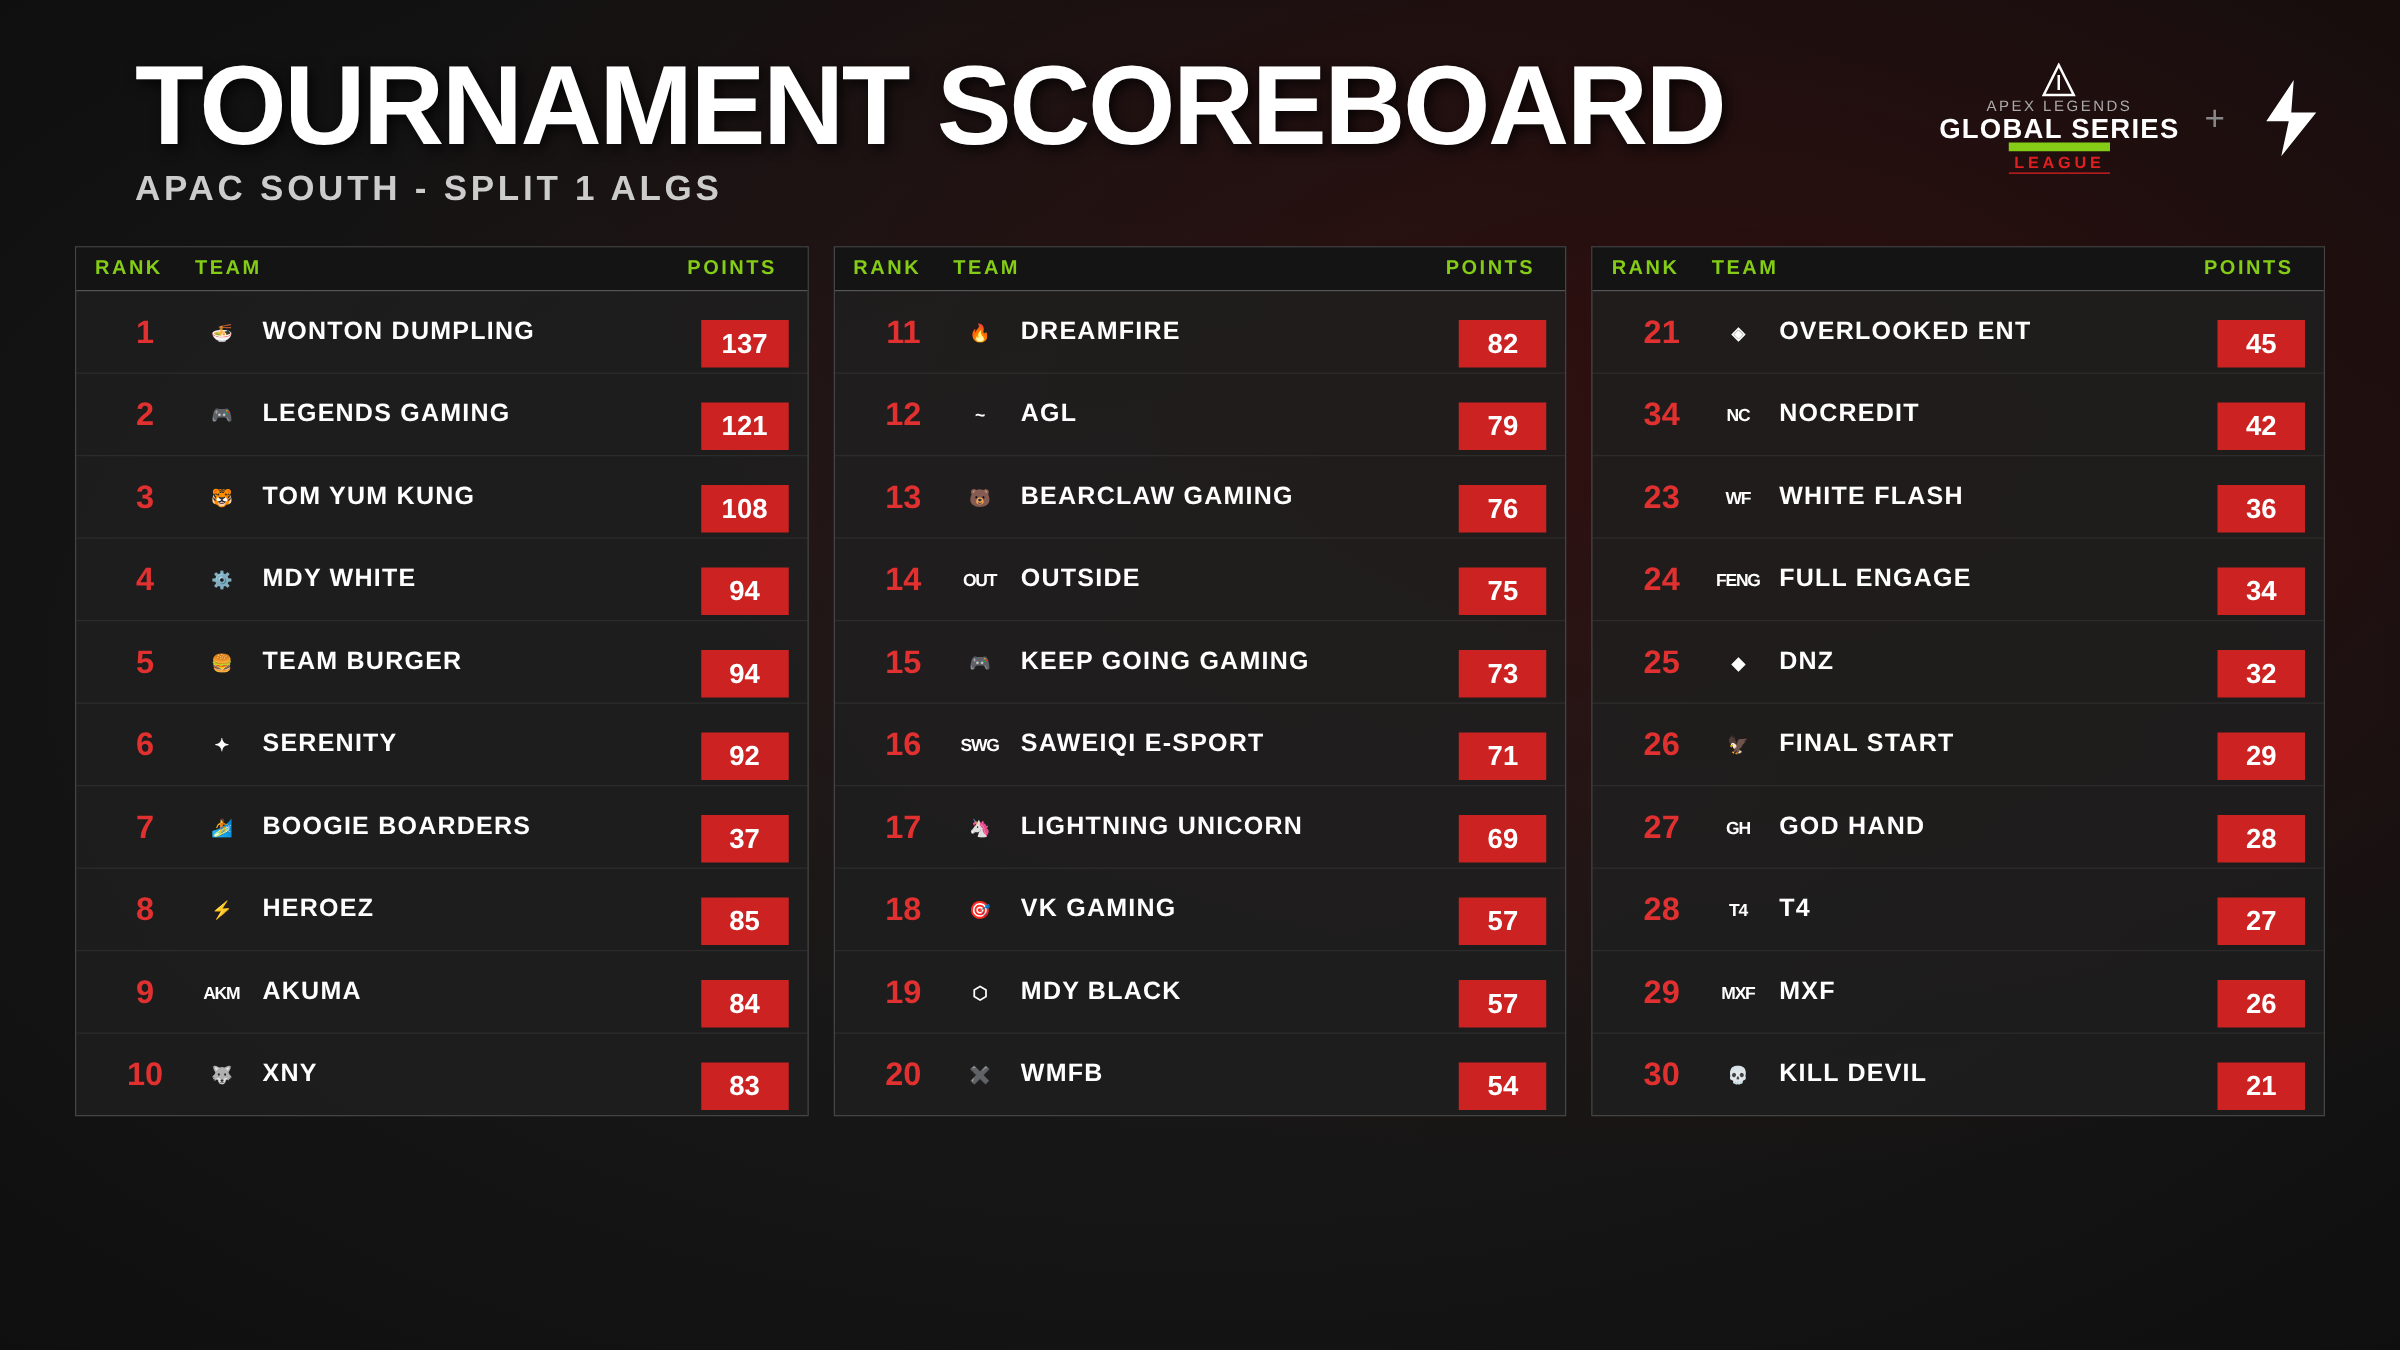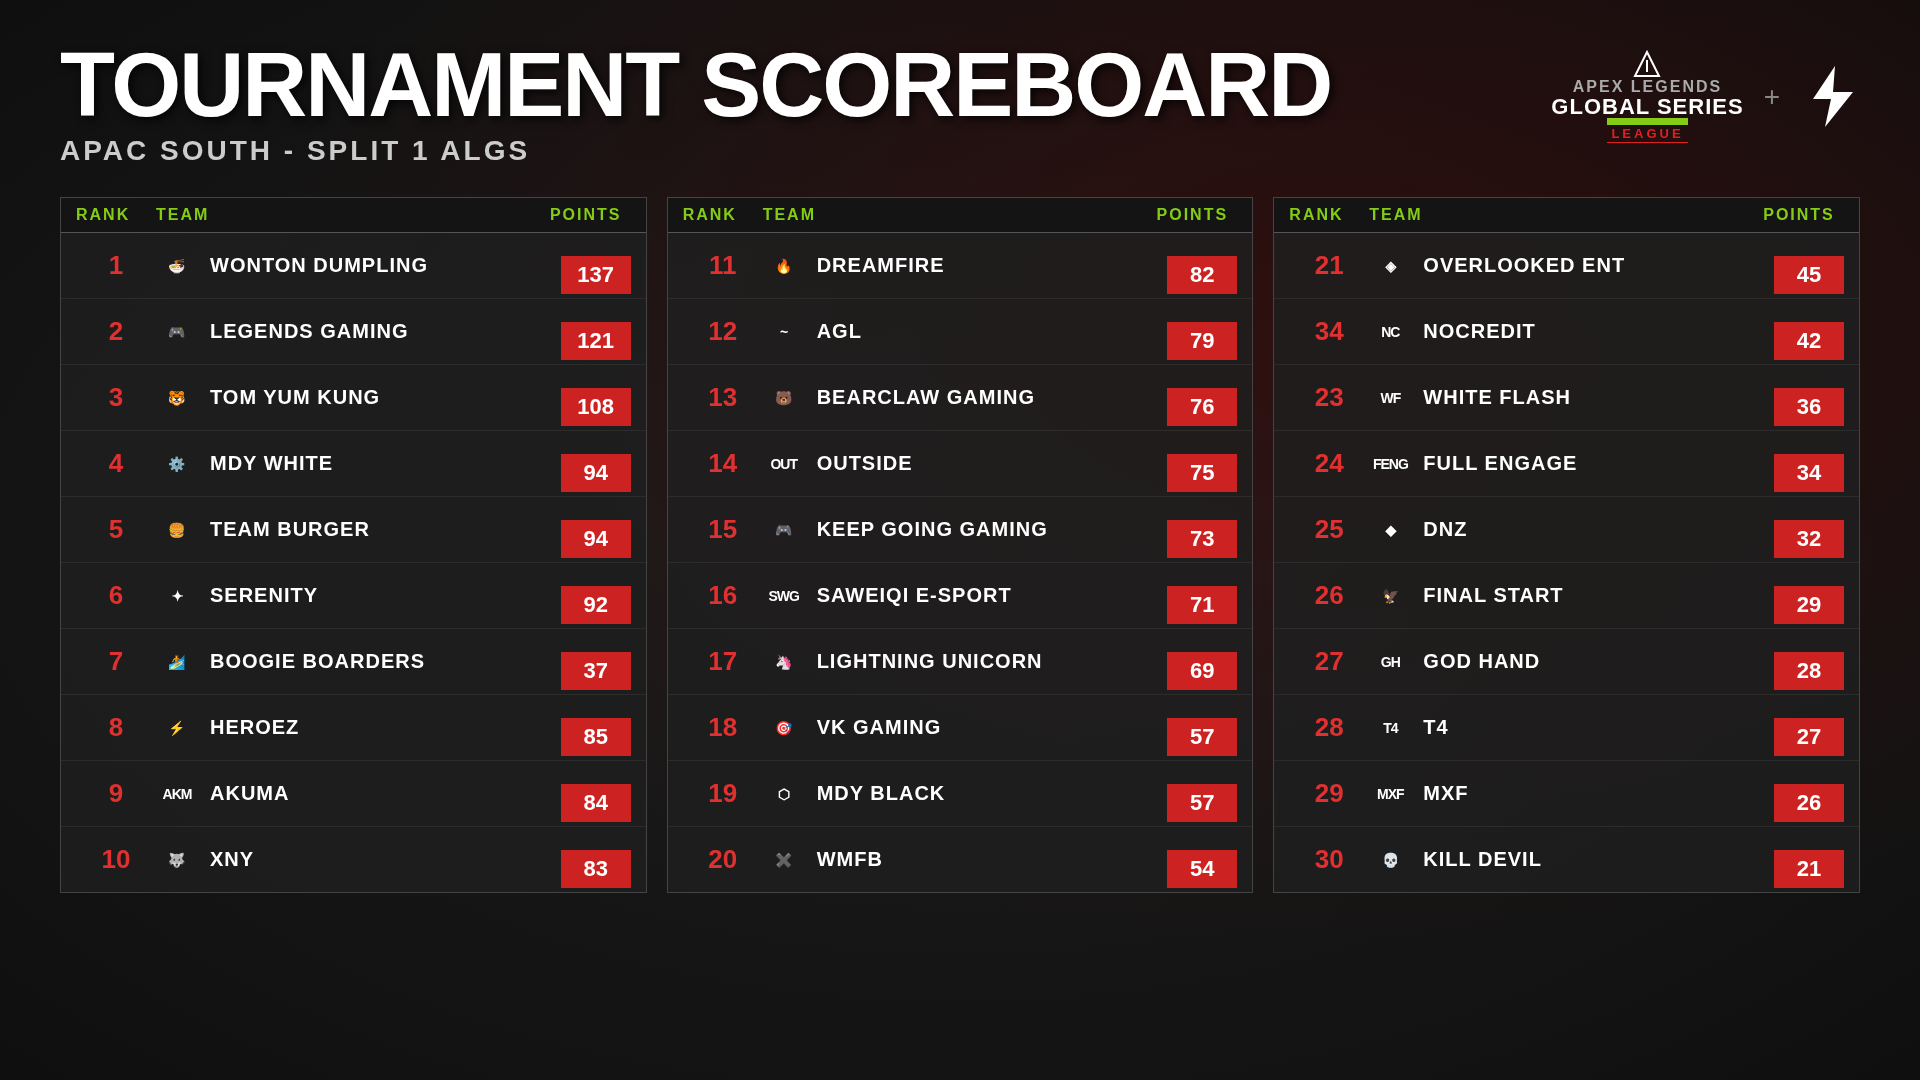--- a/index.html
+++ b/index.html
@@ -24,20 +24,21 @@
       position: relative;
       z-index: 1;
       padding: 40px 60px;
     }
 
     .header {
       display: flex;
       justify-content: space-between;
       align-items: flex-start;
       margin-bottom: 30px;
+      margin-left: 48px;
     }
 
     .title-block {}
 
     .main-title {
       font-size: 90px;
       font-weight: 900;
       color: #ffffff;
       text-transform: uppercase;
       letter-spacing: -2px;
@@ -62,22 +63,22 @@
     }
 
     .apex-logo {
       display: flex;
       flex-direction: column;
       align-items: center;
       color: white;
     }
 
     .apex-logo-top {
-      font-size: 16px;
-      font-weight: 700;
+      font-size: 12px;
+      font-weight: 400;
       letter-spacing: 2px;
       color: #aaa;
       text-align: right;
     }
 
     .apex-logo-main {
       font-size: 22px;
       font-weight: 900;
       letter-spacing: 1px;
       color: white;

